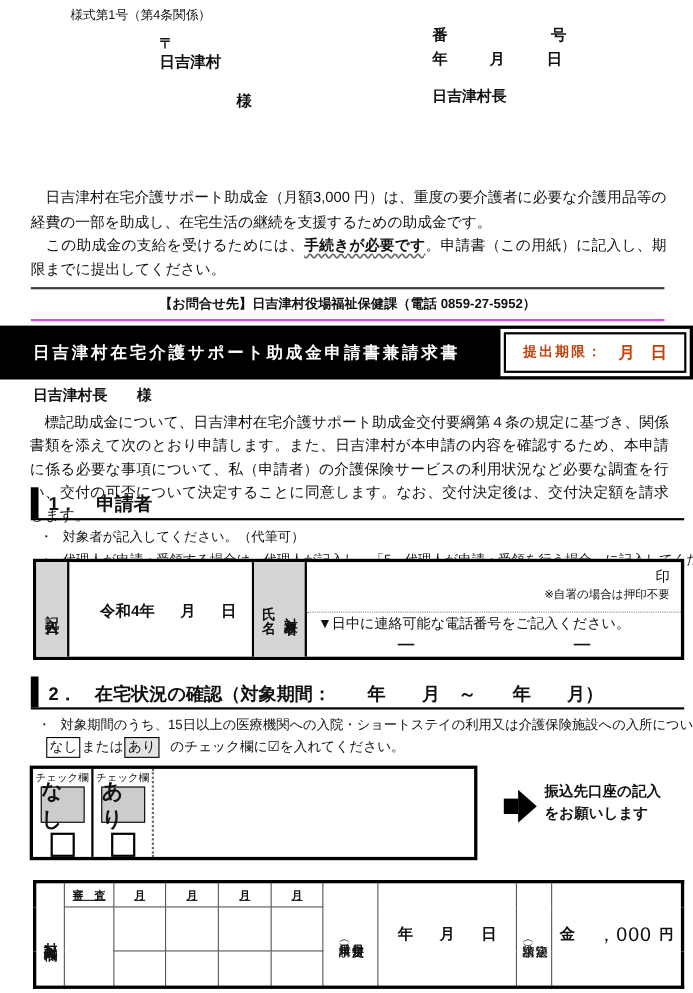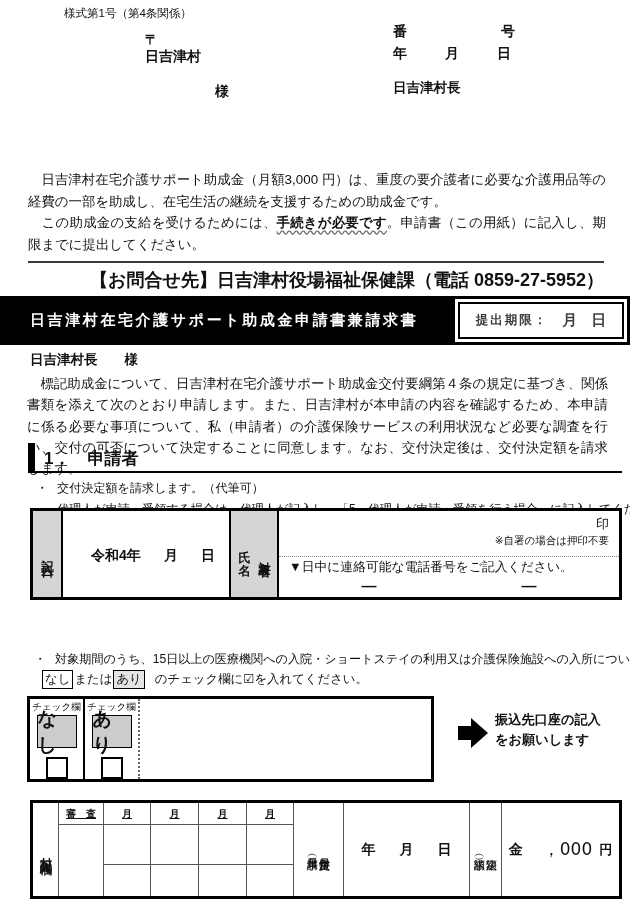--- a/index.html
+++ b/index.html
@@ -17,28 +17,28 @@
   .village-name { top:48px; left:145px; font-size:14px; font-weight:bold; }
   .addressee-suffix { top:83px; left:215px; font-size:14px; font-weight:bold; }
   .doc-number-row { top:23px; left:393px; width:122px; display:flex; justify-content:space-between; font-size:14px; font-weight:bold; }
   .doc-date-row { top:45px; left:393px; width:118px; display:flex; justify-content:space-between; font-size:14px; font-weight:bold; }
   .mayor-name { top:79px; left:393px; font-size:13.5px; font-weight:bold; }
 
   
   .intro { top:169px; left:28px; width:578px; font-size:13.4px; line-height:21.5px; text-align:justify; }
   .intro p { margin:0; }
   .em-wavy { font-weight:bold; text-decoration:underline; text-decoration-style:wavy; text-decoration-color:#666; text-underline-offset:3px; }
-  .contact { top:261px; left:28px; width:576px; border-top:2px solid #3a3a3a; border-bottom:4px solid #d946ef;
-             text-align:right; font-size:18px; padding:5px 0; font-weight:bold; }
+  .contact { top:261px; left:28px; width:576px; border-top:2px solid #3a3a3a; border-bottom:2px solid #d946ef;
+             text-align:center; font-size:12px; padding:5px 0; font-weight:bold; }
 
   
   .title-bar { top:296px; left:0; width:630px; height:49px; background:#000; display:flex; align-items:center; }
   .title-text { color:#fff; font-weight:bold; font-size:15px; letter-spacing:2.6px; margin-left:30px; white-space:nowrap; }
   .deadline-box { position:absolute; right:6px; top:6px; width:162px; height:33px; background:#fff;
-                  border:2px solid #000; box-shadow:0 0 0 3px #fff; color:#404040;
+                  border:2px solid #000; box-shadow:0 0 0 3px #fff; color:#c2410c;
                   display:flex; align-items:center; justify-content:center; }
   .dl-label { font-size:12.5px; font-weight:bold; letter-spacing:2px; }
   .dl-md { font-size:15px; font-weight:bold; margin-left:14px; }
 
   
   .greeting { top:351px; left:30px; font-size:13.5px; font-weight:bold; }
   .application-body { top:373px; left:27px; width:581px; font-size:13.4px; line-height:21.3px; text-align:justify; }
 
   
   .sec-head { left:28px; width:594px; border-bottom:2px solid #000; display:flex; align-items:flex-end; }
@@ -155,21 +155,21 @@
   <div class="abs greeting">日吉津村長　　様</div>
   <div class="abs application-body">　標記助成金について、日吉津村在宅介護サポート助成金交付要綱第４条の規定に基づき、関係書類を添えて次のとおり申請します。また、日吉津村が本申請の内容を確認するため、本申請に係る必要な事項について、私（申請者）の介護保険サービスの利用状況など必要な調査を行い、交付の可否について決定することに同意します。なお、交付決定後は、交付決定額を請求します。</div>
 
   <div class="abs sec-head sec1">
     <span class="sec-bar"></span>
     <span class="sec-title">1．　申請者</span>
   </div>
   <div class="abs bullets1">
     <div class="bullet-line">
       <span class="bullet-mark">・</span>
-      <span>交付決定額を請求します。（代筆可）</span>
+      <span>対象者が記入してください。（代筆可）</span>
     </div>
     <div class="bullet-line">
       <span class="bullet-mark">・</span>
       <span>代理人が申請・受領する場合は、代理人が記入し、「5．代理人が申請・受領を行う場合」に記入してください。</span>
     </div>
   </div>
 
   <div class="abs t1">
     <div class="t1-date-label gray">
       <span class="vtext">記入日</span>
@@ -191,20 +191,24 @@
       <div class="t1-phone-area">
         <div>▼日中に連絡可能な電話番号をご記入ください。</div>
         <div class="phone-dashes">
           <span>―</span>
           <span>―</span>
         </div>
       </div>
     </div>
   </div>
 
+  <div class="abs sec-head sec2">
+    <span class="sec-bar"></span>
+    <span class="sec-title">2．　在宅状況の確認（対象期間：　　年　　月　～　　年　　月）</span>
+  </div>
   <div class="abs s2-note">
     <span class="bullet-mark">・</span>
     <span>対象期間のうち、15日以上の医療機関への入院・ショートステイの利用又は介護保険施設への入所について</span>
   </div>
   <div class="abs s2-instruction">
     <span class="word-box none">なし</span>
     <span class="inst-or">または</span>
     <span class="word-box yes">あり</span>
     <span class="inst-tail">のチェック欄に☑を入れてください。</span>
   </div>

